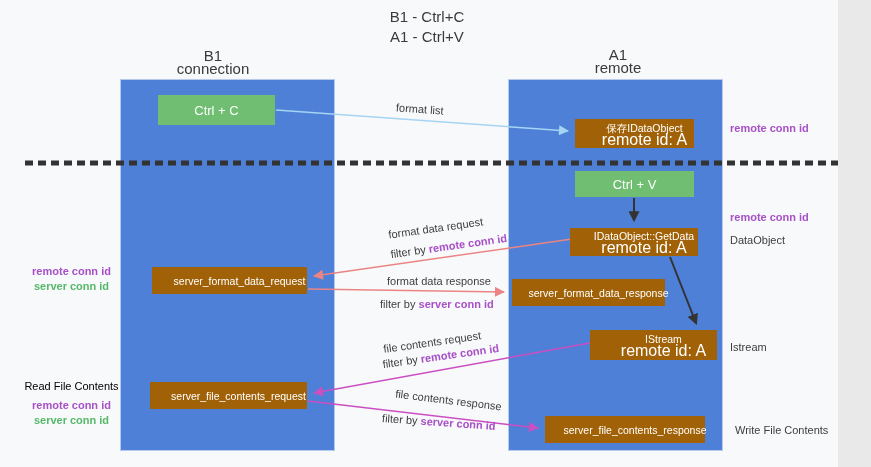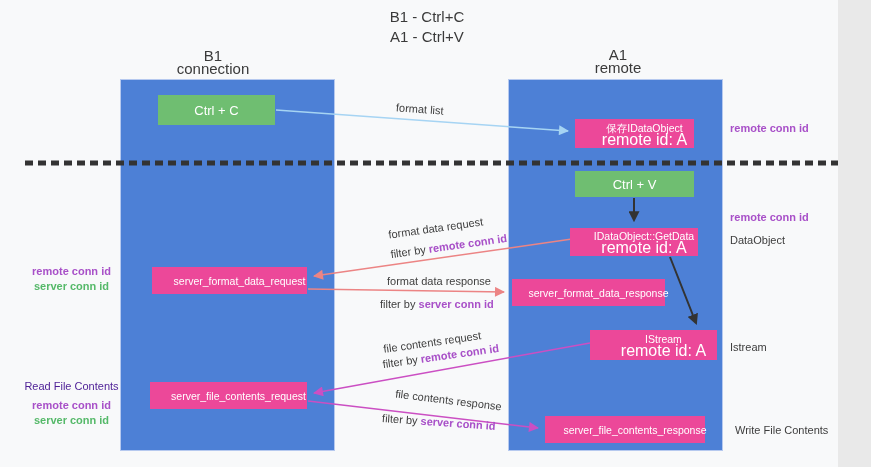--- a/index.html
+++ b/index.html
@@ -25,35 +25,35 @@
   }
   .lane.left { left: 120px; }
   .lane.right { left: 508px; }
   svg.wires { position: absolute; left: 0; top: 0; z-index: 2; }
   .node {
     position: absolute; z-index: 3;
     display: flex; flex-direction: column; align-items: center; justify-content: center;
     color: #ffffff; text-align: center; white-space: nowrap;
   }
   .node.green { background: #6fbe71; font-size: 13px; }
-  .node.orange { background: #ec4899; font-size: 10.5px; padding-left: 20px; }
+  .node.orange { background: #a16207; font-size: 10.5px; padding-left: 20px; }
   .node .l2 { font-size: 16px; }
   .edge-label {
     position: absolute; z-index: 3; white-space: nowrap;
     font-size: 11px; color: #404040; transform-origin: center;
   }
   .side-label {
     position: absolute; z-index: 3; white-space: nowrap;
     font-size: 11px; color: #3d3d3d;
   }
   .purple { color: #a850c8; font-weight: bold; }
   .greenlbl { color: #55b969; font-weight: bold; }
   .left-col { position: absolute; left: 24px; width: 95px; text-align: center; z-index: 3; }
   .left-col div { font-size: 11px; line-height: 15px; white-space: nowrap; }
-  .dark { color: #4c1d95; }
+  .dark { color: #000000; }
 </style>
 </head>
 <body>
 
 <div class="canvas">
 
   <div class="title">
     <div>B1 - Ctrl+C</div>
     <div>A1 - Ctrl+V</div>
   </div>

